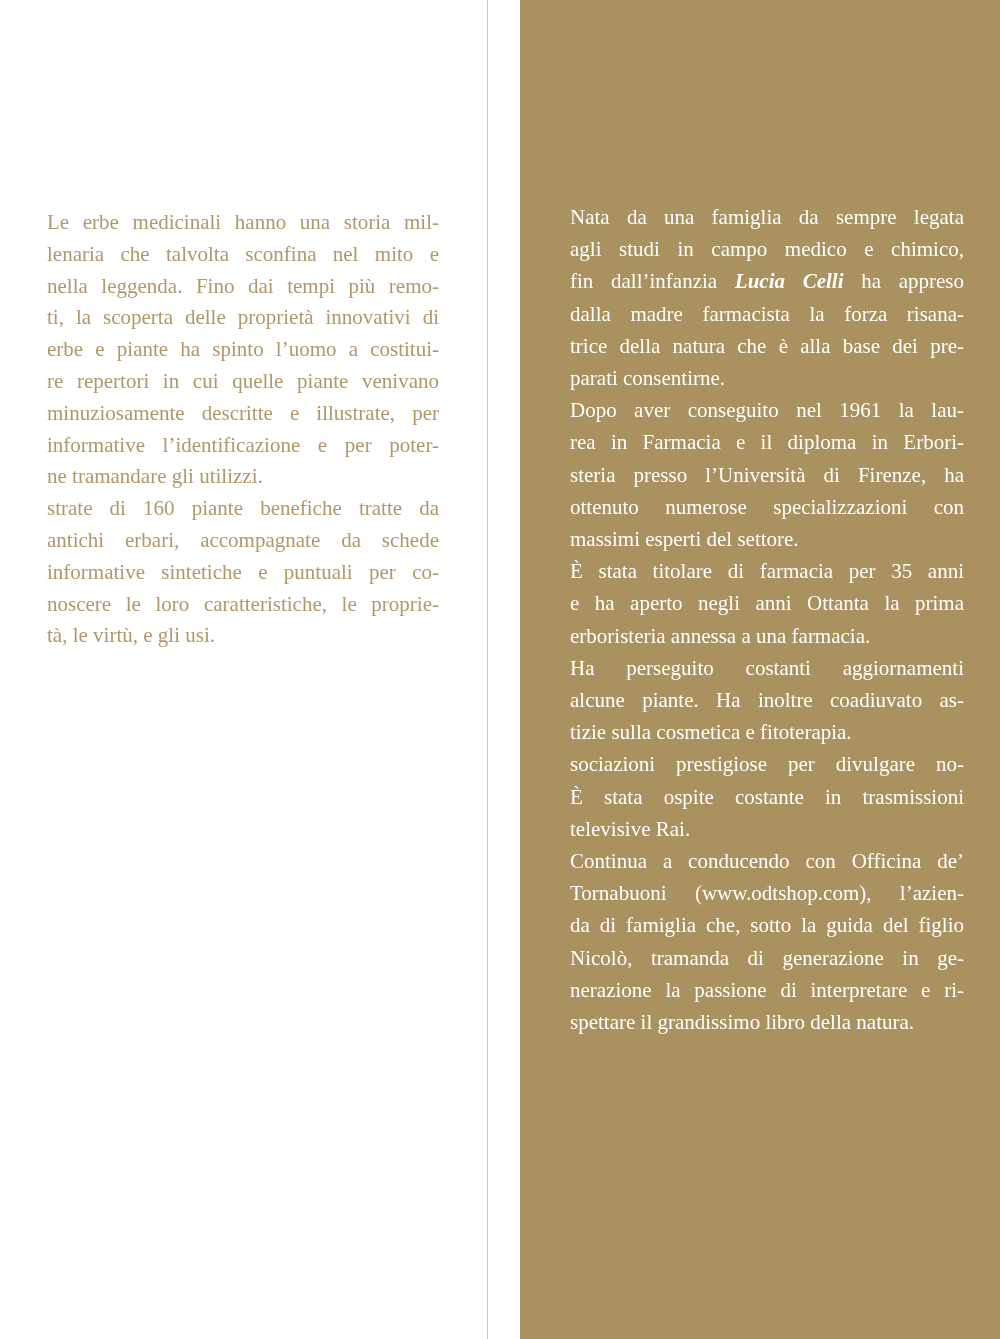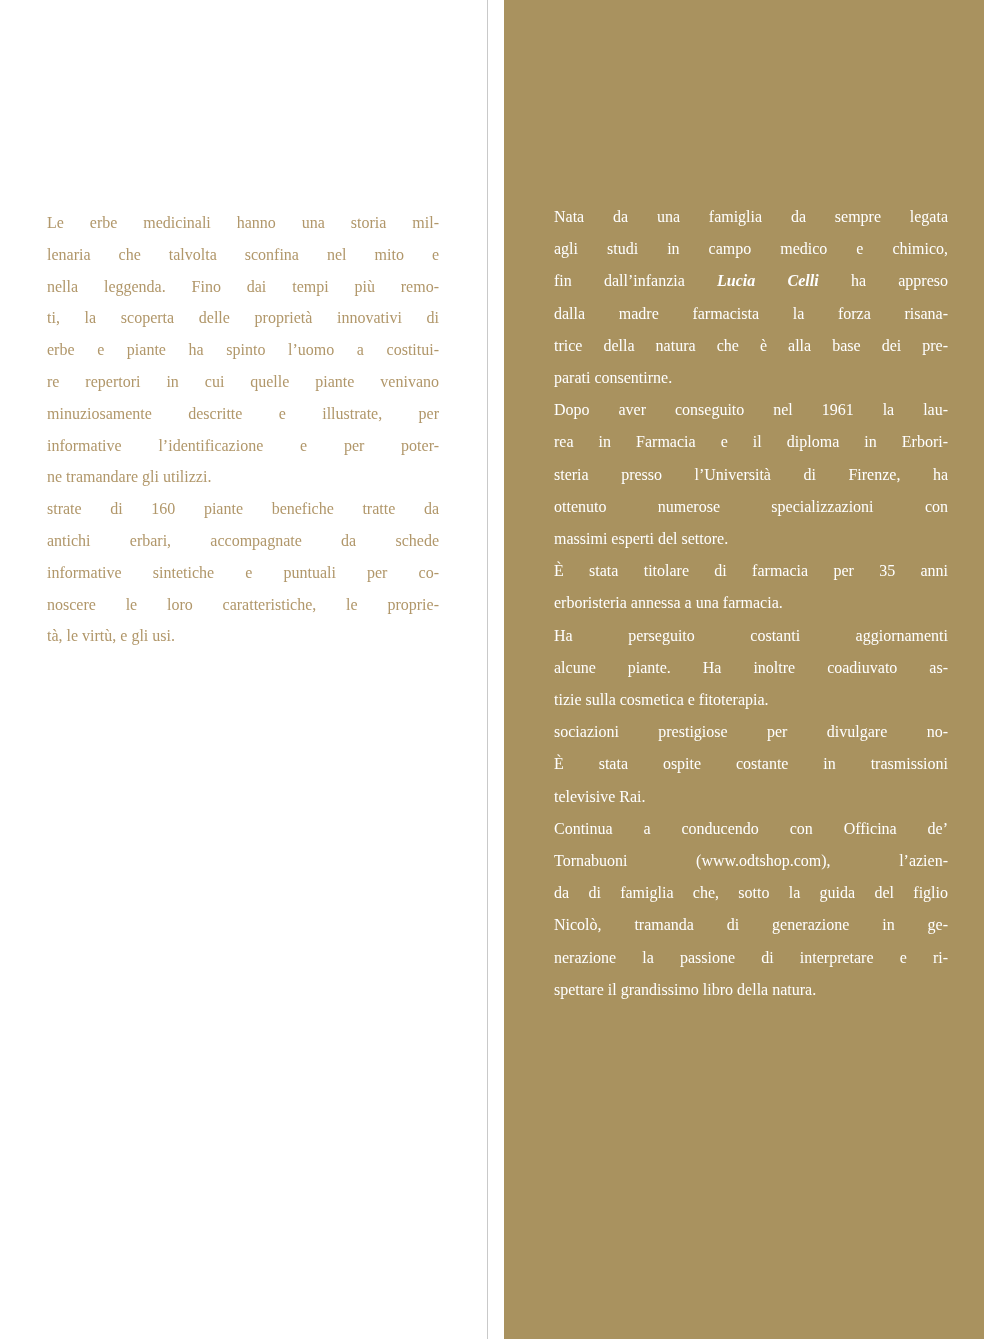--- a/index.html
+++ b/index.html
@@ -27,27 +27,27 @@
   }
   .divider {
     position: absolute;
     left: 487px;
     top: 0;
     width: 1px;
     height: 100%;
     background: #c9c9c9;
   }
   .flap-right {
-    left: 504px;
+    left: 520px;
     width: 480px;
     background: #a9925f;
   }
   .text-block {
     position: absolute;
-    font-size: 16px;
+    font-size: 21px;
     font-kerning: normal;
   }
   .left-text {
     left: 47px;
     top: 207px;
     width: 392px;
     line-height: 31.8px;
     color: #b1976a;
   }
   .right-text {
@@ -104,20 +104,21 @@
         <div class="line">fin dall’infanzia <b>Lucia Celli</b> ha appreso</div>
         <div class="line">dalla madre farmacista la forza risana-</div>
         <div class="line">trice della natura che è alla base dei pre-</div>
         <div class="line last">parati consentirne.</div>
         <div class="line">Dopo aver conseguito nel 1961 la lau-</div>
         <div class="line">rea in Farmacia e il diploma in Erbori-</div>
         <div class="line">steria presso l’Università di Firenze, ha</div>
         <div class="line">ottenuto numerose specializzazioni con</div>
         <div class="line last">massimi esperti del settore.</div>
         <div class="line">È stata titolare di farmacia per 35 anni</div>
+        <div class="line">e ha aperto negli anni Ottanta la prima</div>
         <div class="line last">erboristeria annessa a una farmacia.</div>
         <div class="line">Ha perseguito costanti aggiornamenti</div>
         <div class="line">alcune piante. Ha inoltre coadiuvato as-</div>
         <div class="line last">tizie sulla cosmetica e fitoterapia.</div>
         <div class="line">sociazioni prestigiose per divulgare no-</div>
         <div class="line">È stata ospite costante in trasmissioni</div>
         <div class="line last">televisive Rai.</div>
         <div class="line">Continua a conducendo con Officina de’</div>
         <div class="line">Tornabuoni (www.odtshop.com), l’azien-</div>
         <div class="line">da di famiglia che, sotto la guida del figlio</div>

